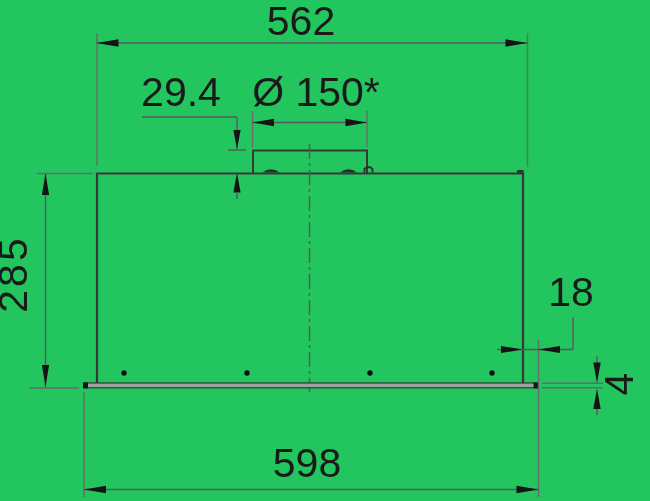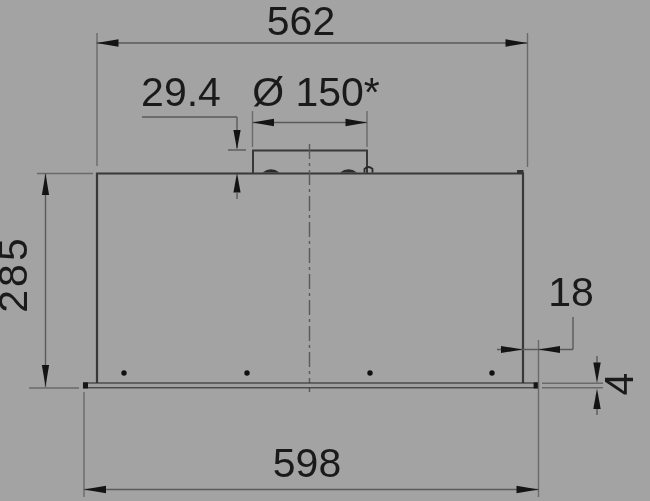--- a/index.html
+++ b/index.html
@@ -1,17 +1,17 @@
 <!DOCTYPE html>
 <html><head>
 <meta charset="utf-8">
 <style>
   html, body { margin: 0; padding: 0; background: #ffffff; }
   .drawing-canvas {
-    width: 650px; height: 501px; background: #a3a3a3;
+    width: 650px; height: 501px; background: #22c55e;
     position: relative; overflow: hidden;
   }
   svg { display: block; }
   .obj   { stroke: #383838; stroke-width: 2.2; fill: none; stroke-linejoin: miter; }
   .obj-thin { stroke: #383838; stroke-width: 2; fill: none; }
   .dim   { stroke: #5a5a5a; stroke-width: 1.4; fill: none; }
   .ext   { stroke: #6a6a6a; stroke-width: 1.4; fill: none; }
   .arrow { fill: #141414; stroke: none; }
   .dim-text {
     font-family: "Liberation Sans", sans-serif;

